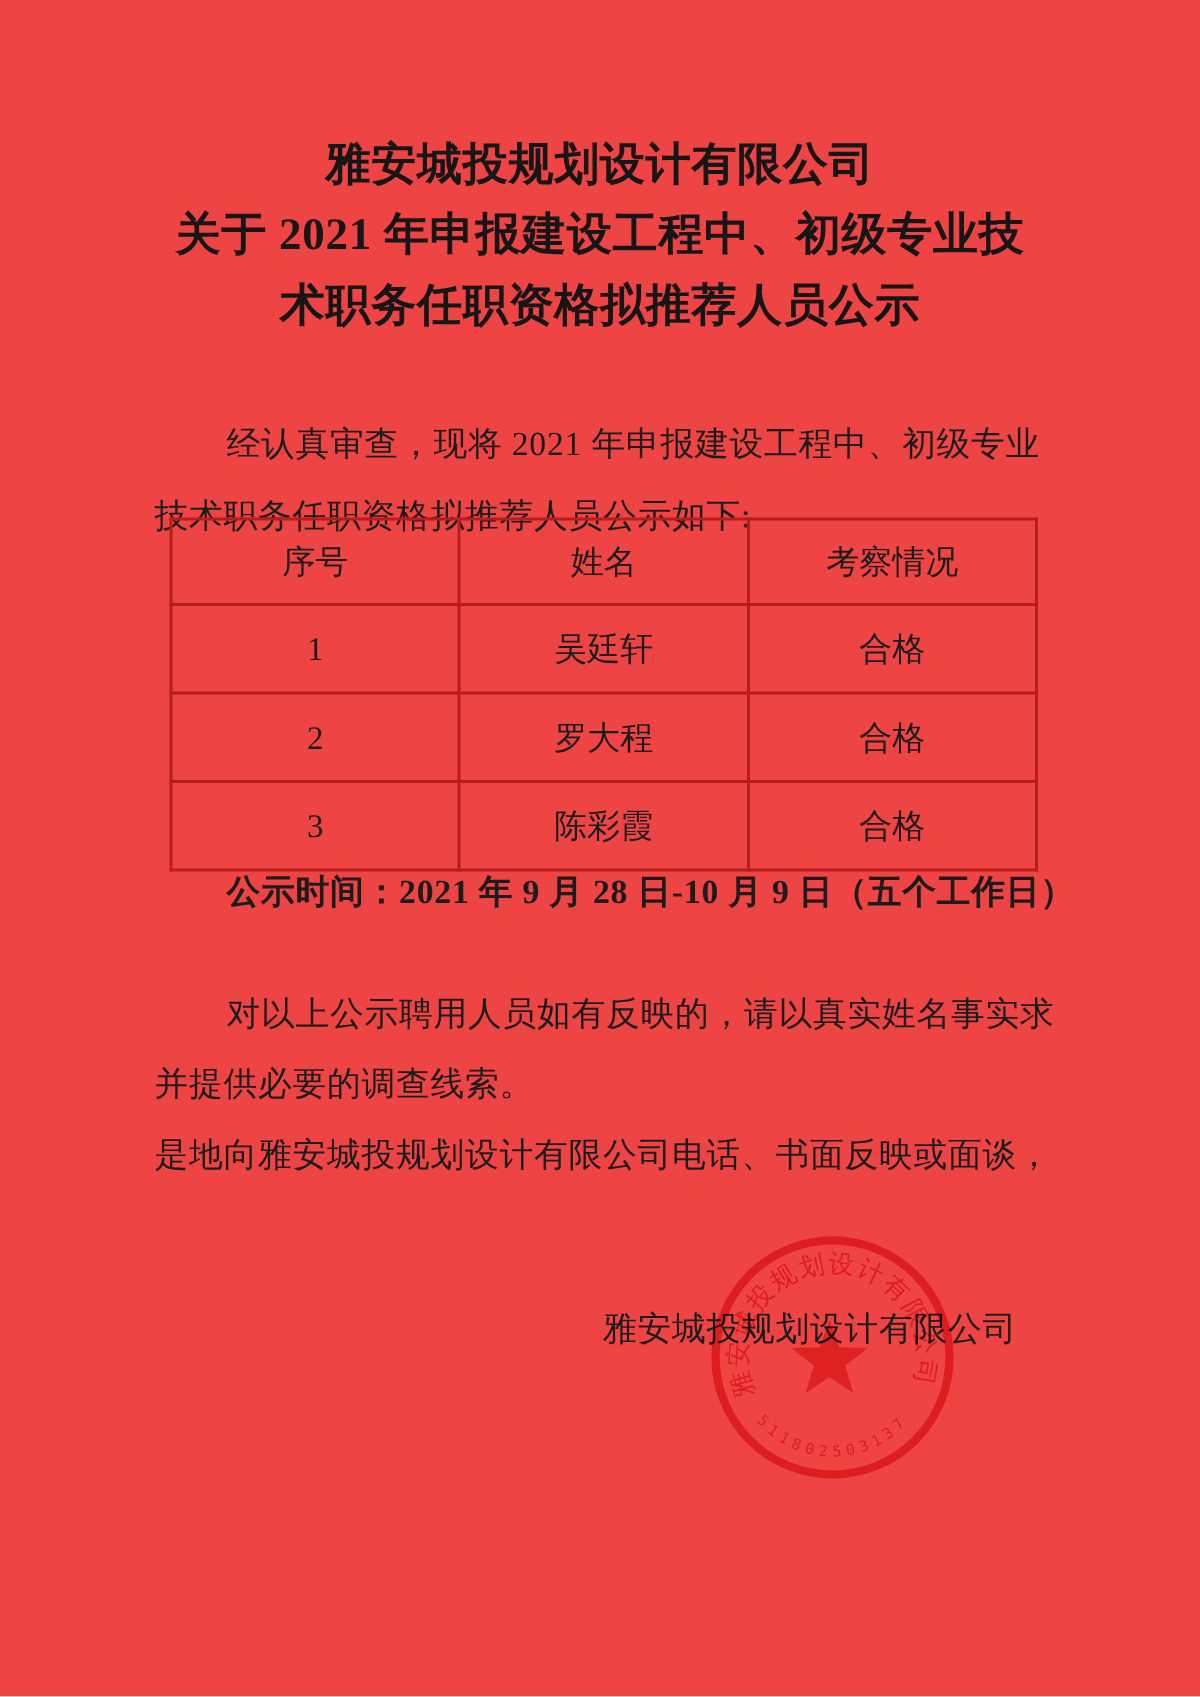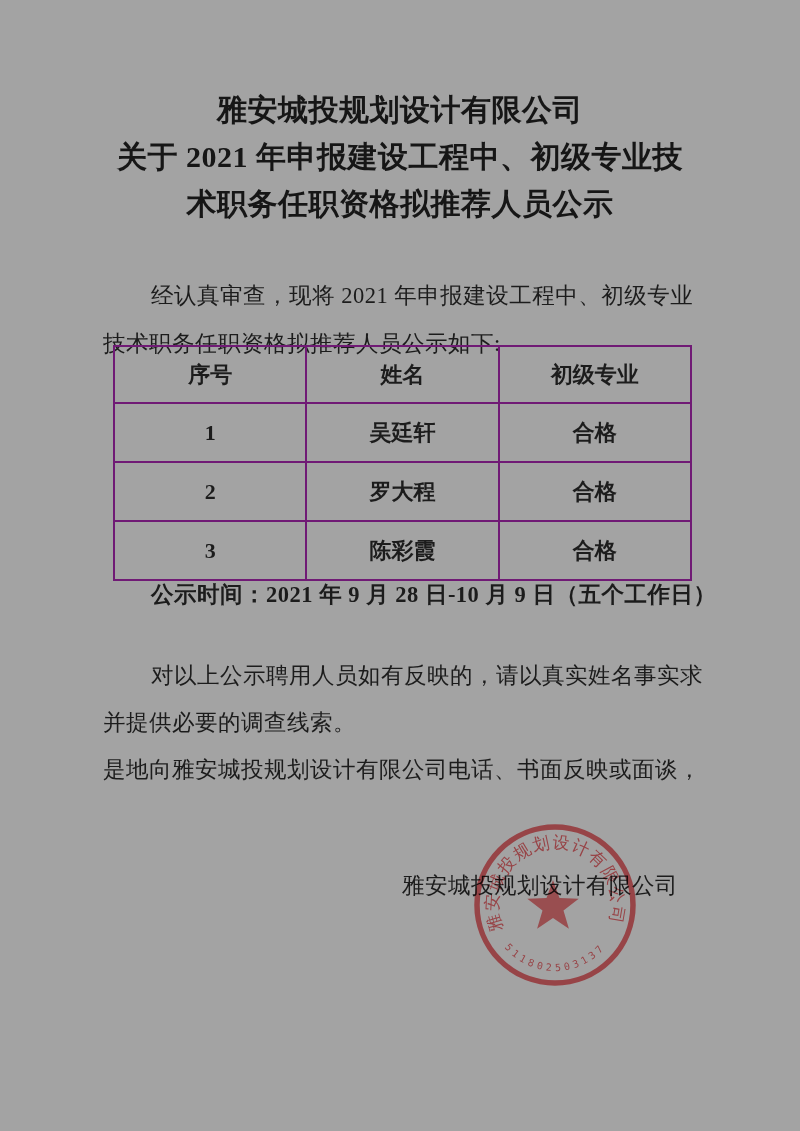--- a/index.html
+++ b/index.html
@@ -1,19 +1,19 @@
 <!DOCTYPE html>
 <html><head>
 <meta charset="utf-8">
 <style>
   html,body{margin:0;padding:0;background:#ffffff;}
   .page{
     position:relative;
     width:800px;height:1131px;
-    background:#a3a3a3;
+    background:#ef4444;
     font-family:"Liberation Serif","DejaVu Serif",serif;
     color:#1f1f1f;
     overflow:hidden;
   }
   
   .title-block{
     position:absolute;top:86px;left:0;right:0;
     text-align:center;
     font-size:30px;font-weight:bold;line-height:47px;
     letter-spacing:0.5px;color:#161616;
@@ -28,23 +28,23 @@
   #intro{top:272px;}
   #notice-time{top:571px;font-weight:bold;}
   #feedback{top:652px;line-height:47px;}
   
   table.roster{
     position:absolute;top:345px;left:113px;
     width:579px;border-collapse:collapse;table-layout:fixed;
     font-size:22px;color:#1c1c1c;
   }
   table.roster th,table.roster td{
-    border:2px solid #701a75;
+    border:2px solid #b91c1c;
     text-align:center;vertical-align:middle;
-    font-weight:bold;padding:0;
+    font-weight:normal;padding:0;
   }
   table.roster th{height:55px;}
   table.roster td{height:57px;}
   
   .signature{
     position:absolute;top:862px;left:100px;width:578px;
     text-align:right;
     font-size:22.5px;line-height:48px;letter-spacing:0.5px;color:#1c1c1c;
   }
   
@@ -73,21 +73,21 @@
   <div class="para" id="intro">
     <div class="line indent">经认真审查，现将 2021 年申报建设工程中、初级专业</div>
     <div class="line">技术职务任职资格拟推荐人员公示如下:</div>
   </div>
 
   <table class="roster">
     <tbody>
         <tr>
       <th>序号</th>
       <th>姓名</th>
-      <th>初级专业</th>
+      <th>考察情况</th>
     </tr>
     <tr>
       <td>1</td>
       <td>吴廷轩</td>
       <td>合格</td>
     </tr>
     <tr>
       <td>2</td>
       <td>罗大程</td>
       <td>合格</td>

